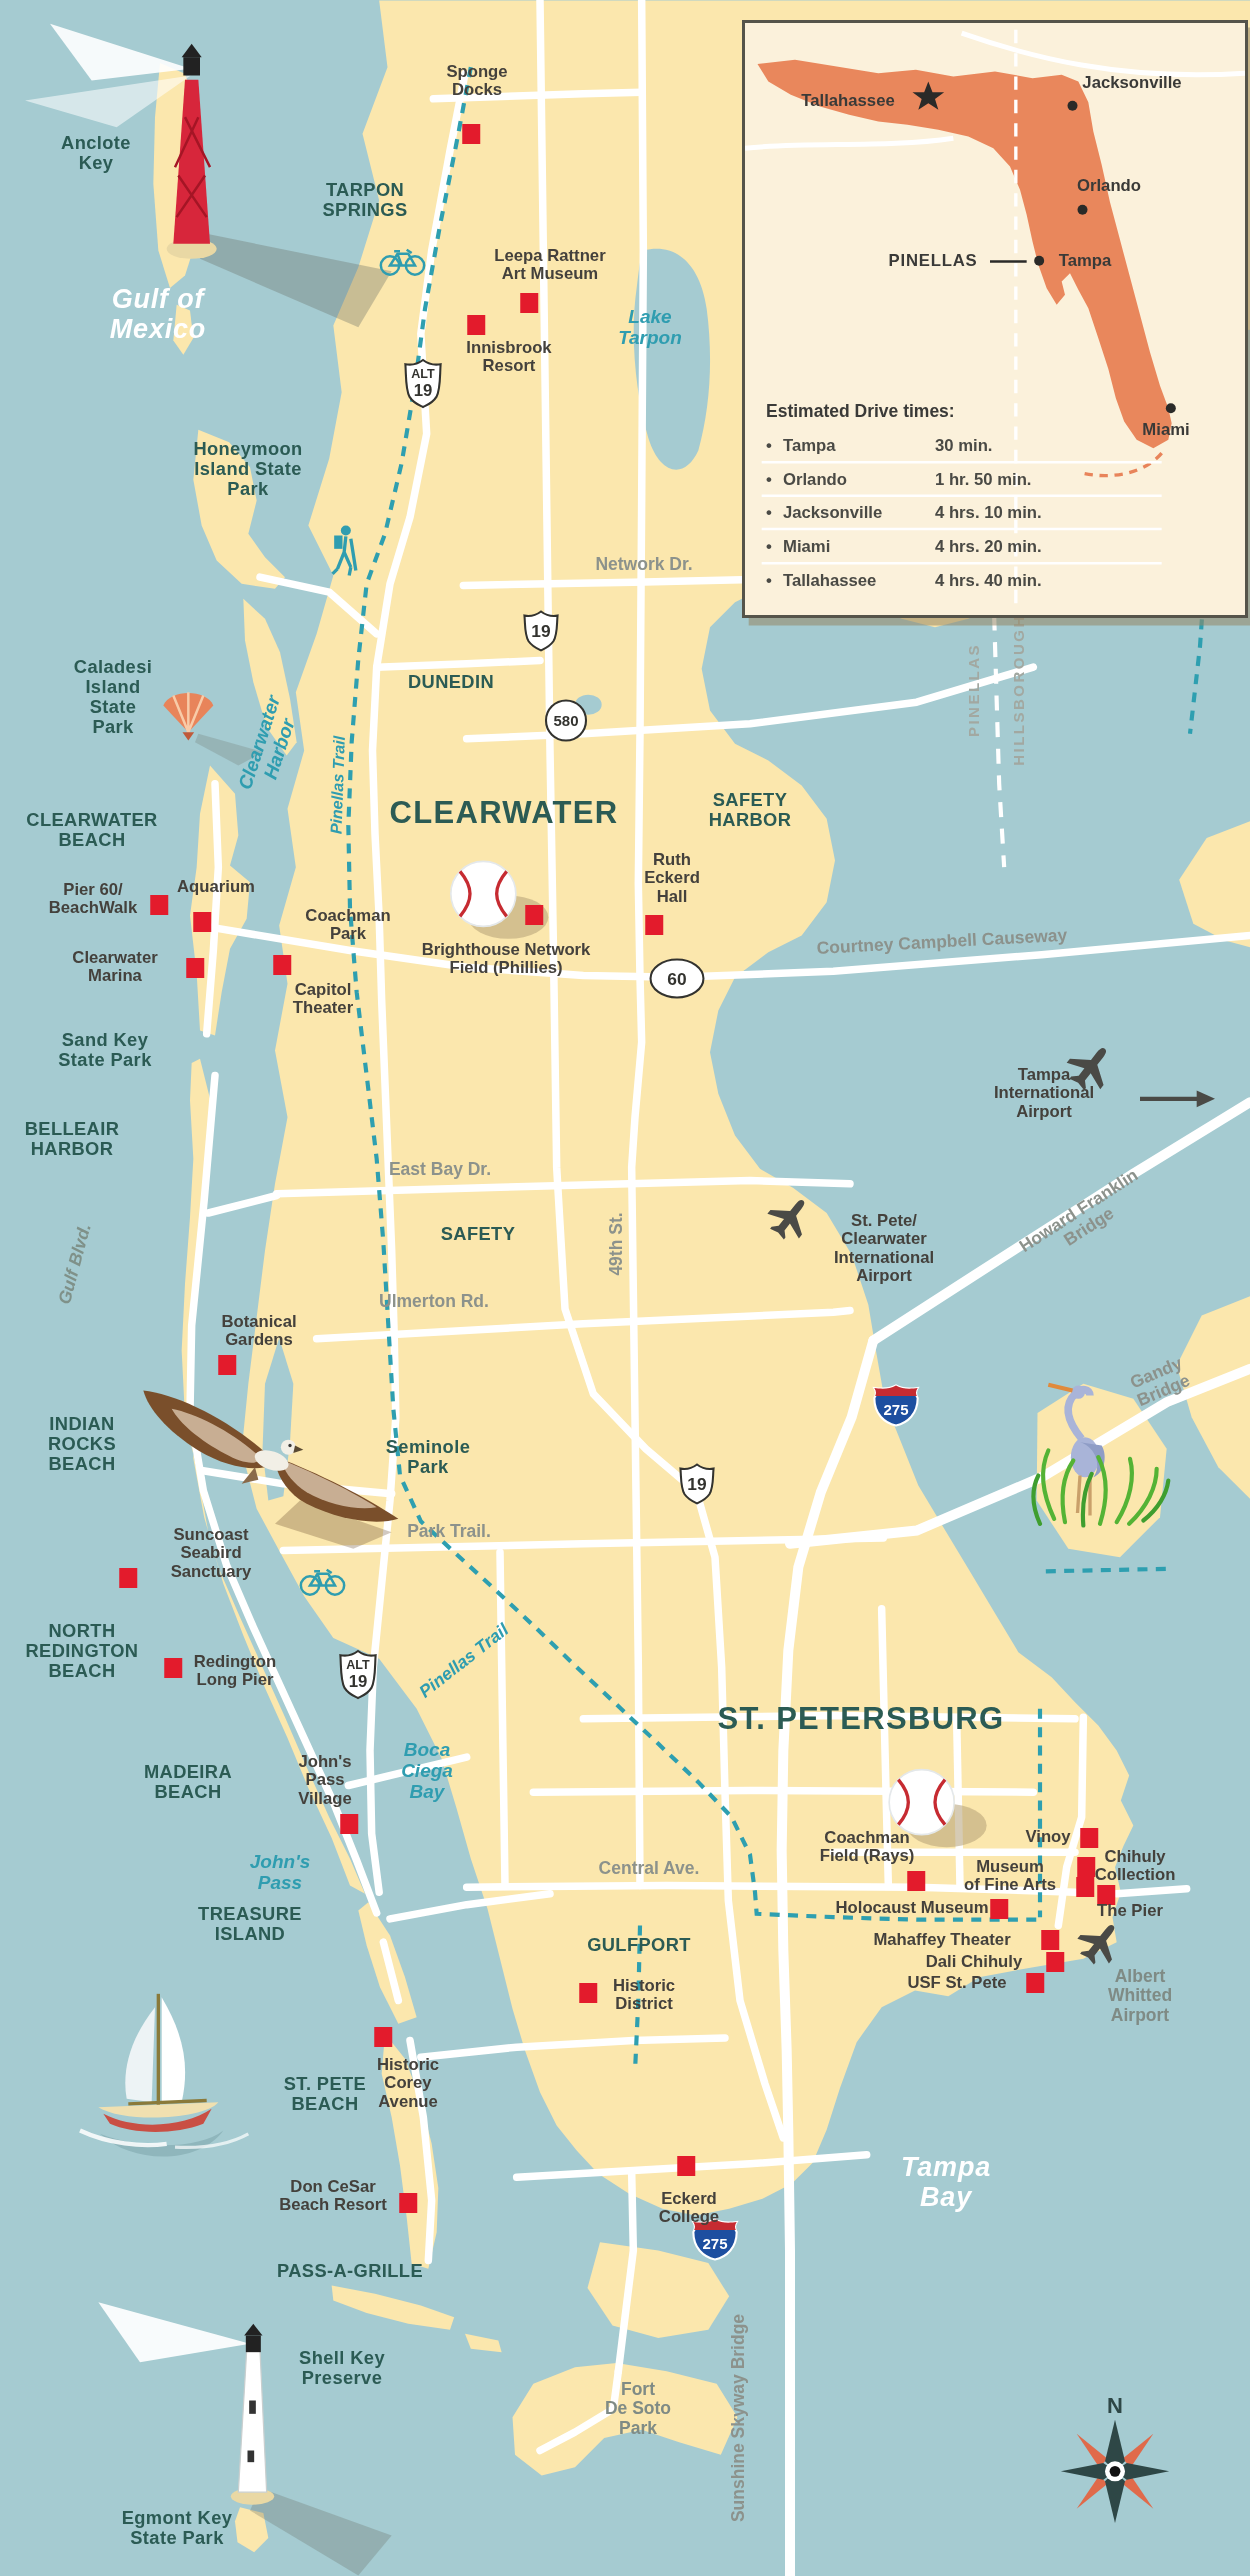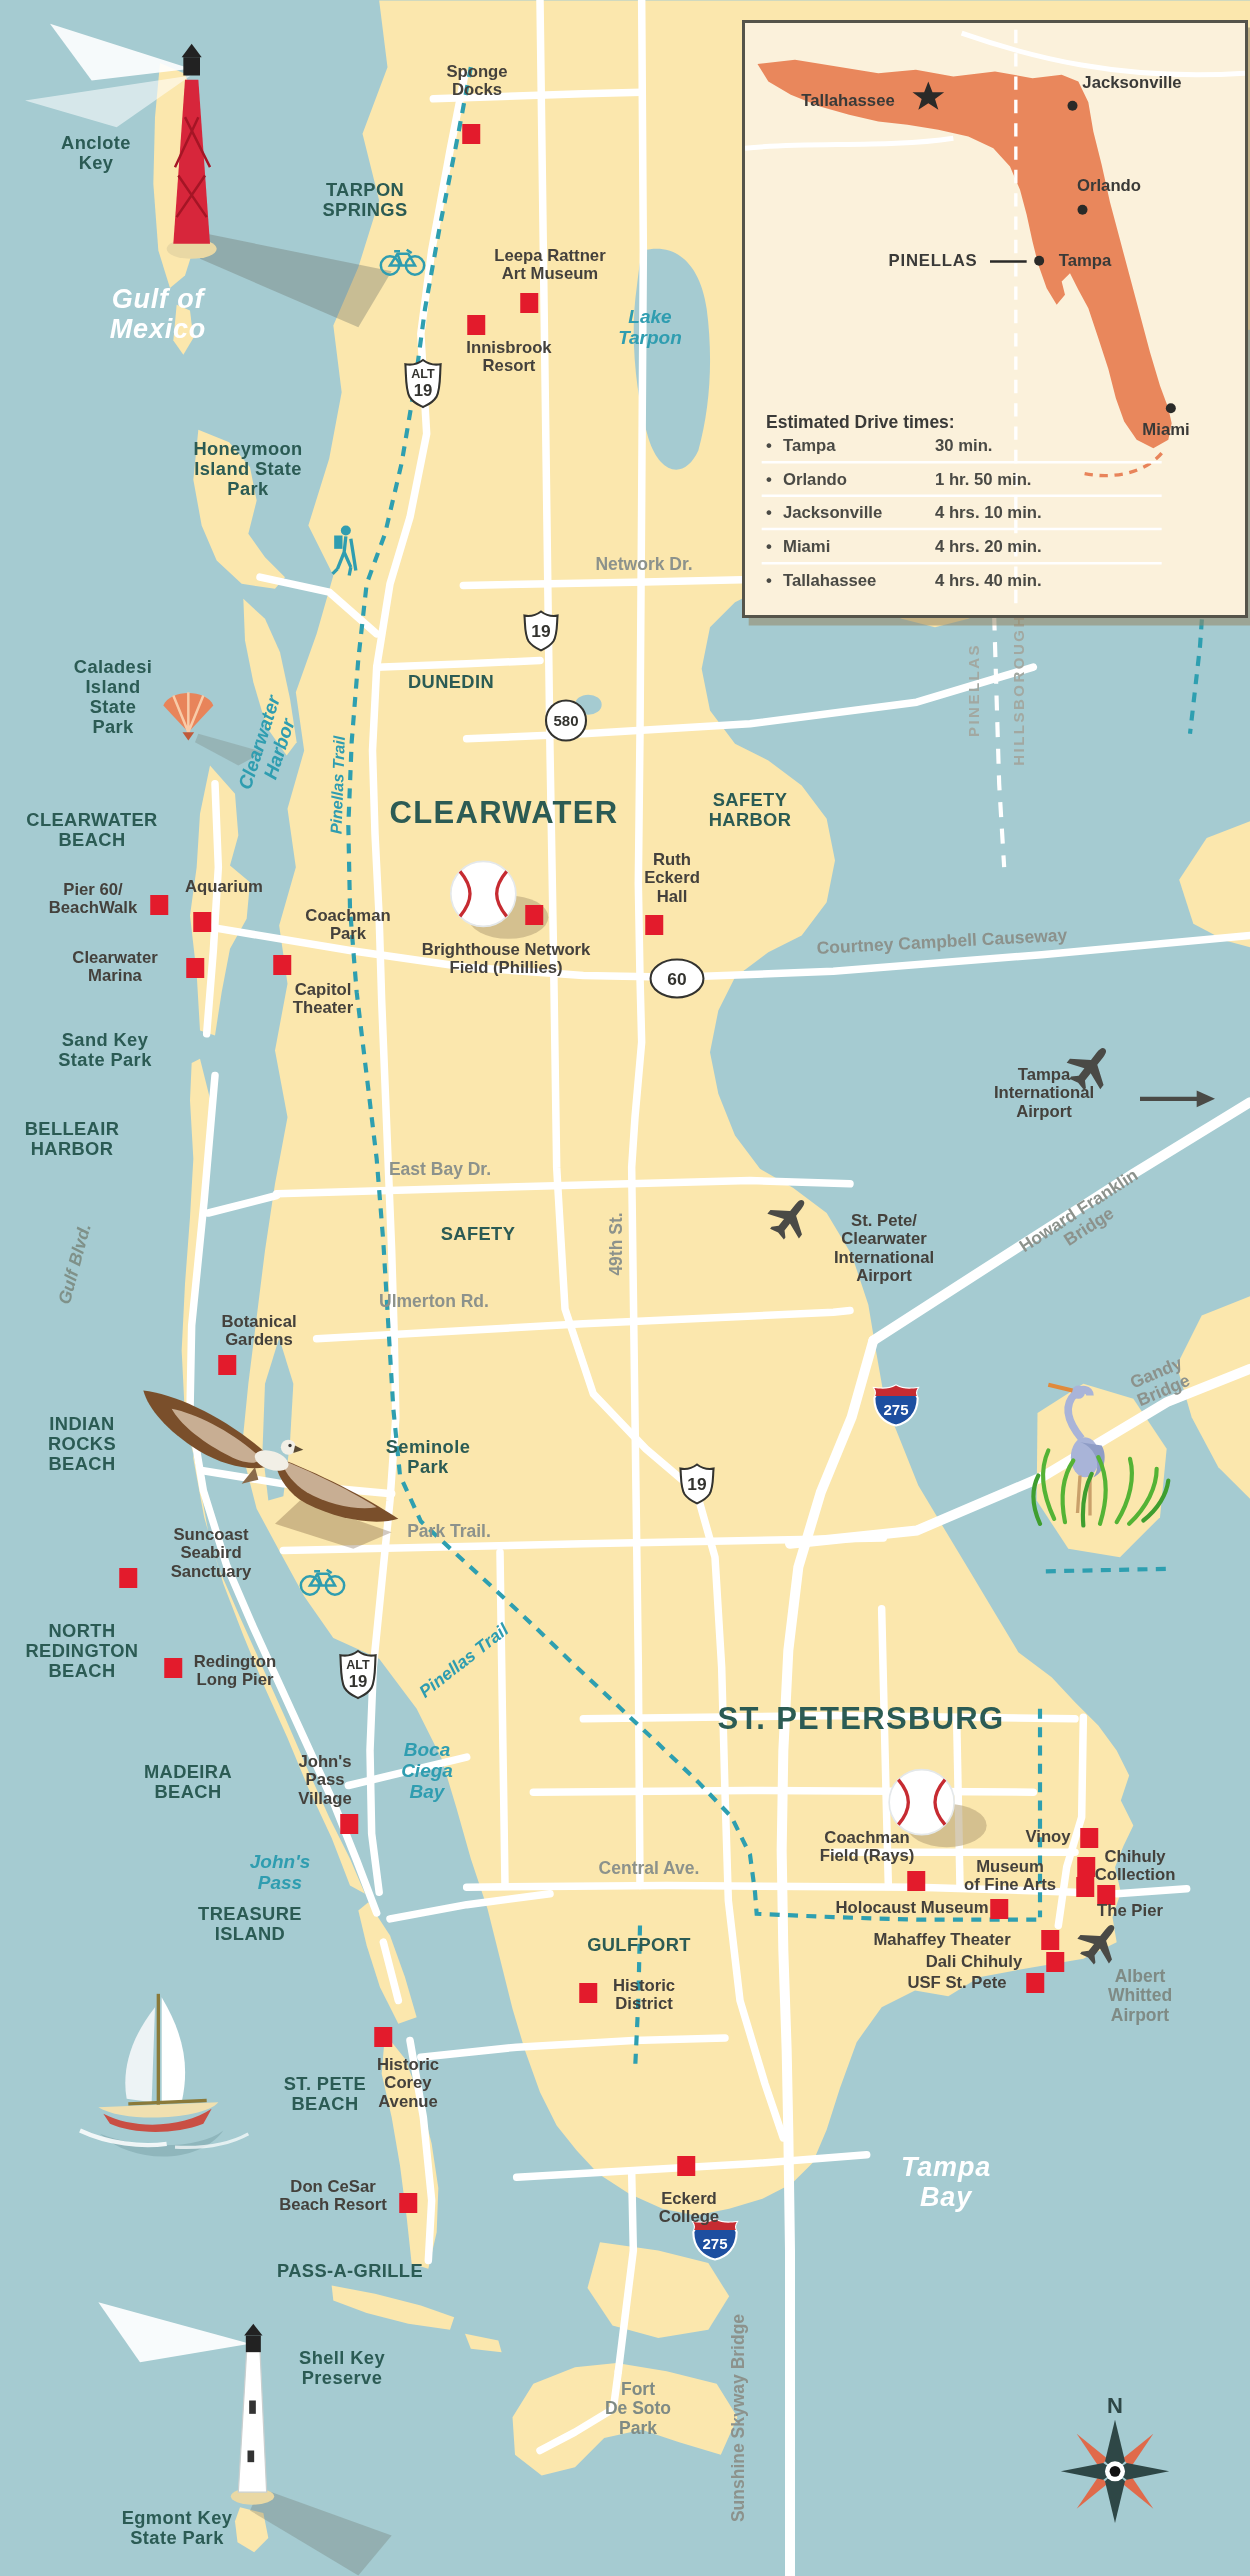--- a/index.html
+++ b/index.html
@@ -365,21 +365,21 @@
 <div class="lbl city xl" style="left:504px;top:813px">CLEARWATER</div>
 <div class="lbl city" style="left:750px;top:810px">SAFETY
 HARBOR</div>
 <div class="lbl poi" style="left:672px;top:879px">Ruth
 Eckerd
 Hall</div>
 <div class="lbl city" style="left:92px;top:830px">CLEARWATER
 BEACH</div>
 <div class="lbl poi" style="left:93px;top:899px">Pier 60/
 BeachWalk</div>
-<div class="lbl poi" style="left:224px;top:887px">Aquarium</div>
+<div class="lbl poi" style="left:216px;top:887px">Aquarium</div>
 <div class="lbl poi" style="left:348px;top:925px">Coachman
 Park</div>
 <div class="lbl poi" style="left:115px;top:967px">Clearwater
 Marina</div>
 <div class="lbl poi" style="left:323px;top:999px">Capitol
 Theater</div>
 <div class="lbl poi" style="left:506px;top:959px">Brighthouse Network
 Field (Phillies)</div>
 <div class="lbl roadlbl" style="left:942px;top:942px;transform:translate(-50%,-50%) rotate(-3deg)">Courtney Campbell Causeway</div>
 <div class="lbl county" style="left:974px;top:690px;transform:translate(-50%,-50%) rotate(-90deg)">PINELLAS</div>
@@ -490,21 +490,21 @@
     <line x1="20" y1="567" x2="500" y2="567" stroke="#FFFFFF" stroke-width="3"></line>
     <line x1="20" y1="607" x2="500" y2="607" stroke="#FFFFFF" stroke-width="3"></line>
     <line x1="20" y1="648" x2="500" y2="648" stroke="#FFFFFF" stroke-width="3"></line>
   </svg>
   <div class="ilbl" style="left:103px;top:78px">Tallahassee</div>
   <div class="ilbl" style="left:387px;top:60px">Jacksonville</div>
   <div class="ilbl" style="left:364px;top:163px">Orlando</div>
   <div class="ilbl" style="left:188px;top:238px;letter-spacing:0.8px">PINELLAS</div>
   <div class="ilbl" style="left:340px;top:238px">Tampa</div>
   <div class="ilbl" style="left:421px;top:407px">Miami</div>
-  <div class="dtitle" style="top:389px">Estimated Drive times:</div>
+  <div class="dtitle" style="top:378px">Estimated Drive times:</div>
   <div class="dtrow" style="top:413px">
     <span class="bullet">•</span>
     <span class="dest">Tampa</span>
     <span class="time">30 min.</span>
   </div>
   <div class="dtrow" style="top:447px">
     <span class="bullet">•</span>
     <span class="dest">Orlando</span>
     <span class="time">1 hr. 50 min.</span>
   </div>

